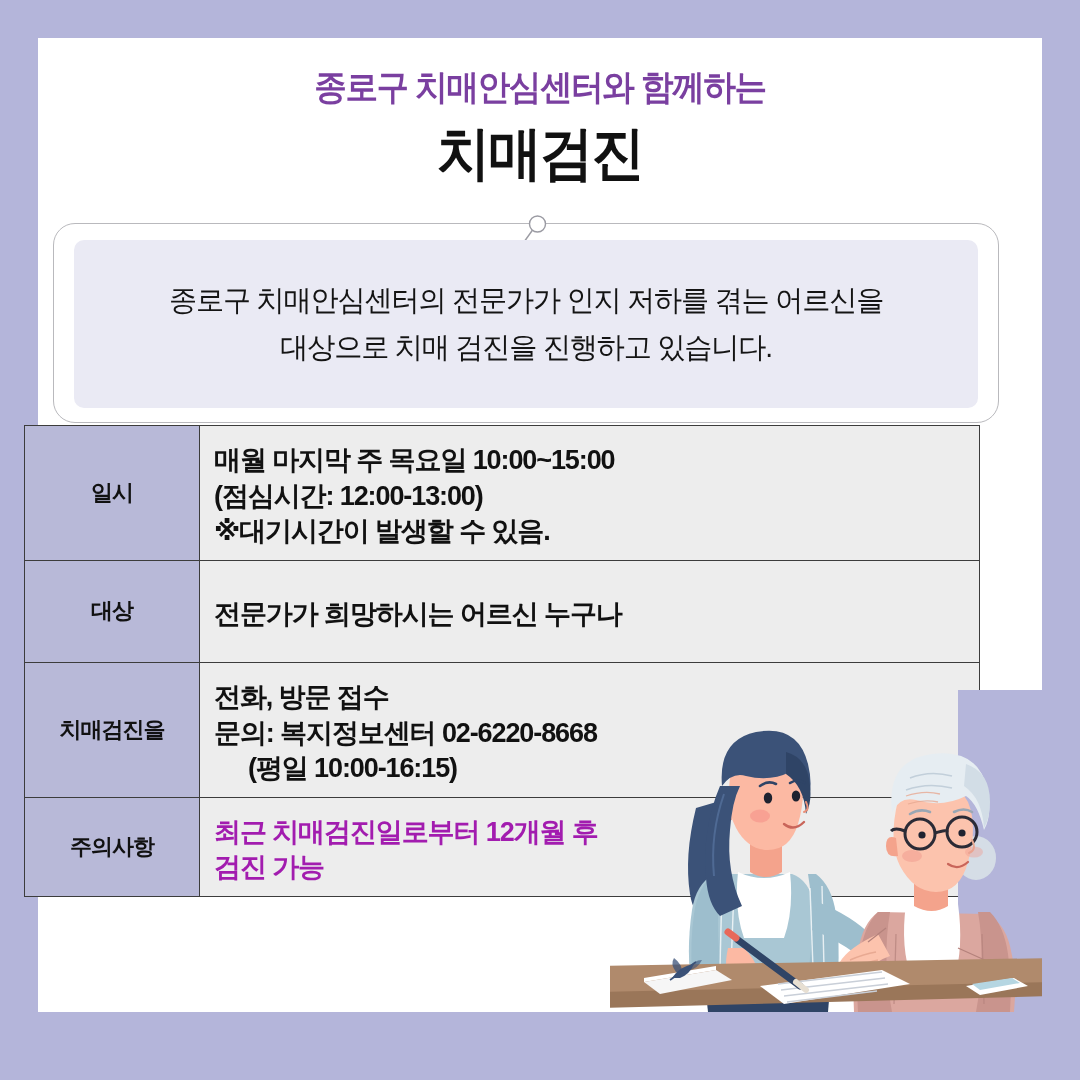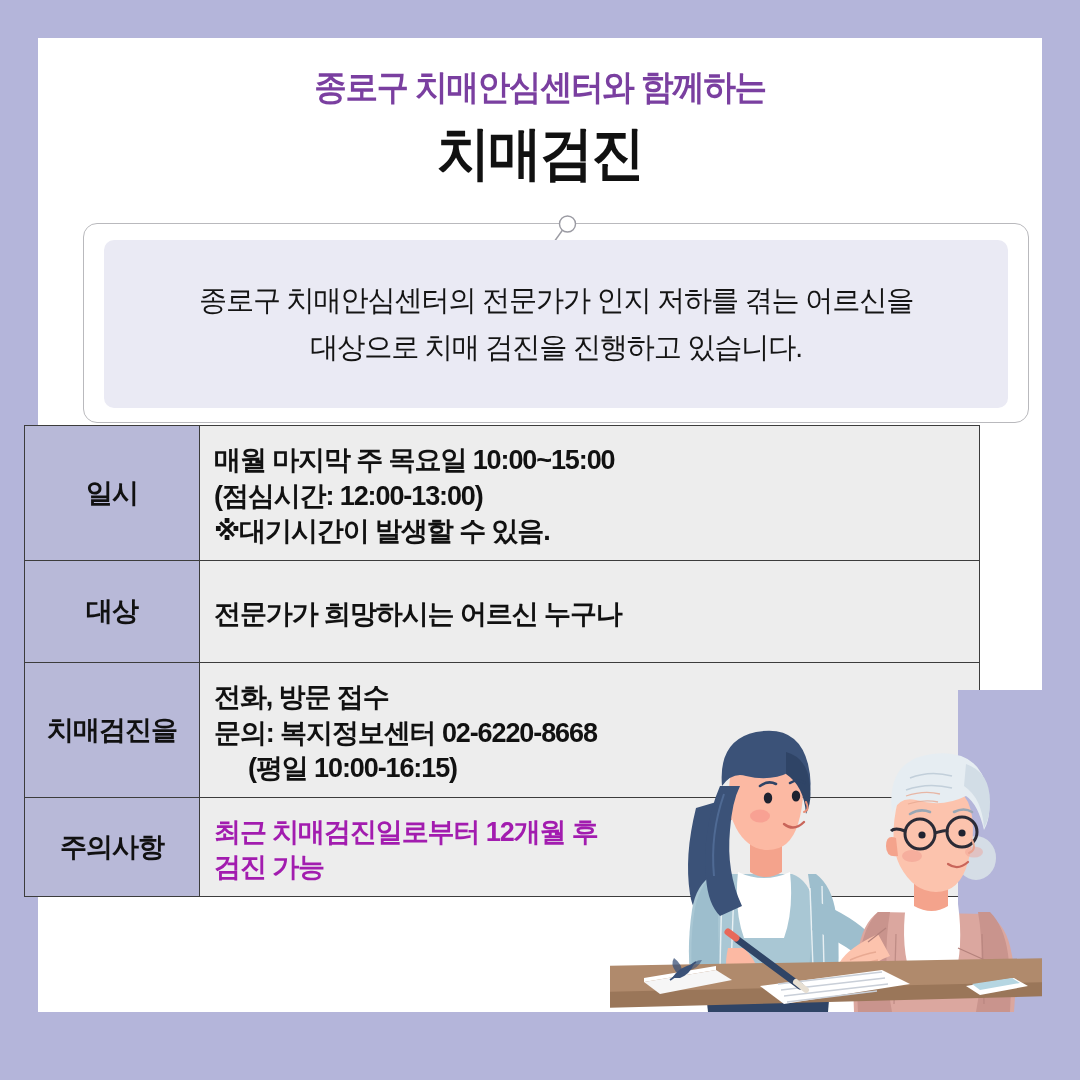--- a/index.html
+++ b/index.html
@@ -27,22 +27,22 @@
   }
   .title-main{
     margin-top:16px;
     font-size:58px;font-weight:bold;color:#111111;
     letter-spacing:-2px;line-height:1.05;
     transform:scaleX(0.92);
   }
 
   
   .desc-wrap{
-    position:absolute;left:45px;top:185px;width:944px;height:198px;
-    border:1.5px solid #b9b9bd;border-radius:14px;background:#ffffff;
+    position:absolute;left:15px;top:185px;width:944px;height:198px;
+    border:1.5px solid #b9b9bd;border-radius:22px;background:#ffffff;
   }
   .desc-inner{
     position:absolute;left:20px;top:16px;right:20px;bottom:14px;
     background:#eaeaf4;border-radius:10px;
     display:flex;align-items:center;justify-content:center;
   }
   .desc-text{
     font-size:29px;color:#141414;line-height:1.62;text-align:center;
     letter-spacing:-1.2px;padding:0 26px;transform:scaleX(0.97);
   }
@@ -50,21 +50,21 @@
 
   
   .table{
     position:absolute;left:24px;top:425px;width:956px;
     border:1.6px solid #3c3c3c;border-collapse:collapse;
     z-index:3;
   }
   .table td{border:1.4px solid #3c3c3c;vertical-align:middle;}
   .lab{
     width:172px;background:#b8b9d8;text-align:center;
-    font-size:27px;font-weight:bold;color:#111;letter-spacing:-1px;
+    font-size:22px;font-weight:bold;color:#111;letter-spacing:-1px;
   }
   .val{
     background:#ededed;padding:17px 0 10px 14px;
     font-size:27px;font-weight:bold;color:#111;
     line-height:1.32;letter-spacing:-1.1px;
   }
   .r1{height:130px;}
   .r2{height:102px;}
   .r3{height:128px;}
   .r4{height:98px;}

